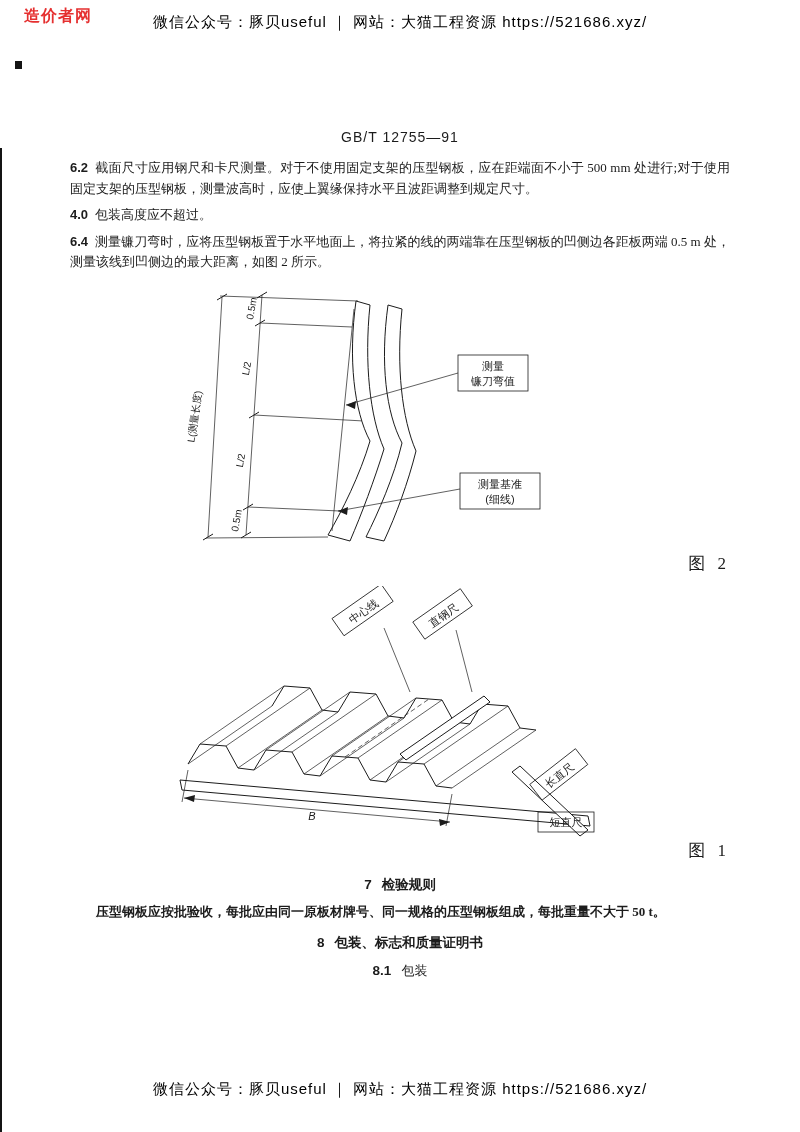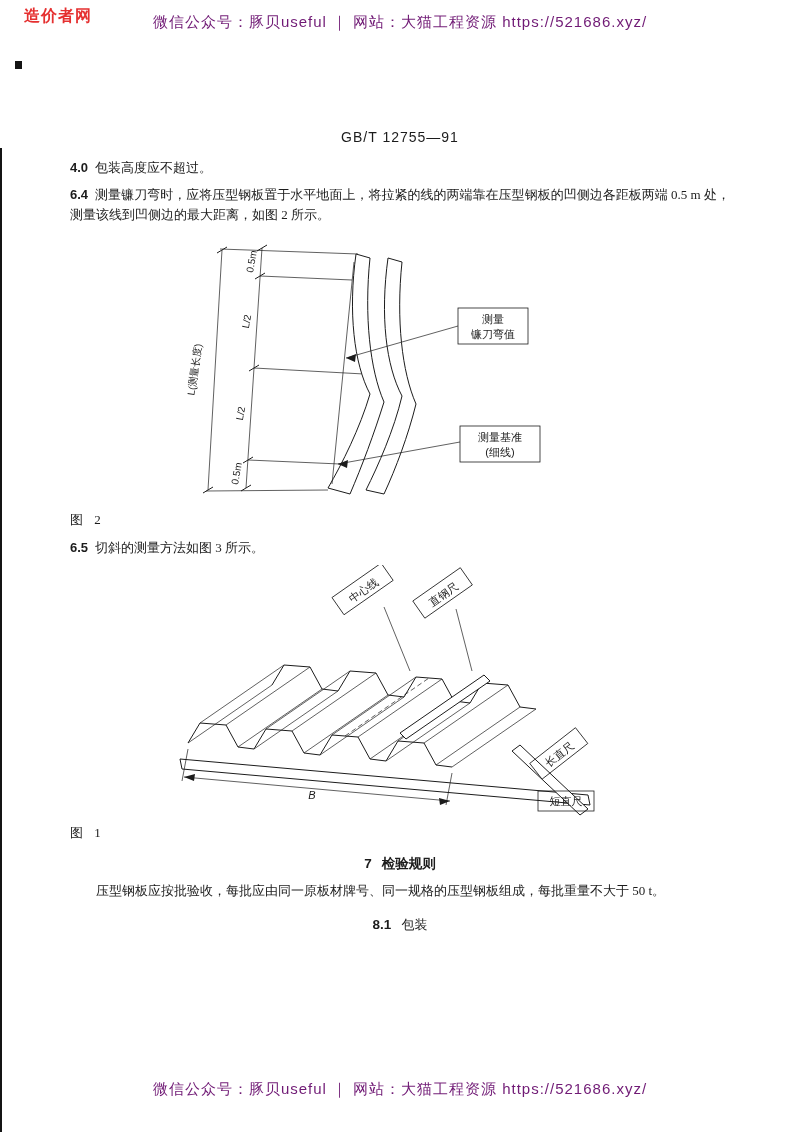--- a/index.html
+++ b/index.html
@@ -1,37 +1,37 @@
 <!DOCTYPE html>
 <html><head>
 <meta charset="utf-8">
 <style>
   * { margin:0; padding:0; box-sizing:border-box; }
   html,body { background:#ffffff; }
   body { font-family:"Liberation Serif", serif; }
   .page { position:relative; width:800px; height:1132px; background:#fff; overflow:hidden; color:#1c1c1c; }
   .watermark { position:absolute; top:6px; left:24px; color:#e53030; font-weight:bold; font-size:16px;
                font-family:"Liberation Sans", sans-serif; letter-spacing:1px; }
-  .banner { position:absolute; left:0; width:100%; text-align:center; color:#701a75; font-size:15px;
+  .banner { position:absolute; left:0; width:100%; text-align:center; color:#000000; font-size:15px;
             font-family:"Liberation Sans", sans-serif; letter-spacing:1px; }
   .banner-top { top:13px; }
   .banner-bottom { top:1080px; }
   .edge-line { position:absolute; left:0; top:148px; width:2px; height:984px; background:#141414; }
   .artifact { position:absolute; background:#141414; }
   .content { position:absolute; top:126px; left:70px; width:660px; font-size:13px; line-height:1.58; text-align:justify; }
   .std-number { text-align:center; font-weight:normal; font-size:14px; letter-spacing:1px; margin-bottom:10px;
                 font-family:"Liberation Sans", sans-serif; }
   p.clause { margin-bottom:6px; }
   .cnum { font-weight:bold; margin-right:7px; font-family:"Liberation Sans", sans-serif; }
   .figure { text-align:center; margin:4px 0 8px; }
   .figure svg { display:block; margin:0 auto; }
-  .fig-caption { text-align:left; font-size:13px; margin-top:6px; letter-spacing:4px; }
+  .fig-caption { text-align:right; font-size:17px; margin-top:0; letter-spacing:4px; }
   .sec-head { font-family:"Liberation Sans", sans-serif; font-weight:bold; font-size:13.5px; margin:10px 0 6px; text-align:center; }
   .sec-head .num { margin-right:10px; }
-  .indent { text-indent:2em; margin-bottom:13px; }
+  .indent { text-indent:2em; margin-bottom:4px;font-weight:bold; }
   svg text { font-family:"Liberation Sans", sans-serif; font-size:11px; fill:#1c1c1c; stroke:none; }
   svg .dimtxt { font-size:10px; }
   svg line, svg path, svg polyline { stroke:#1c1c1c; fill:none; stroke-width:1; }
   svg .thin { stroke-width:0.7; }
   svg .lbl-box { fill:none; stroke:#1c1c1c; stroke-width:0.8; }
   svg .arrow { fill:#1c1c1c; stroke:none; }
   svg .silhouette { fill:#ffffff; stroke:none; }
   svg .face { fill:#ffffff; stroke:#1c1c1c; stroke-width:1; }
   svg .dash { stroke-dasharray:5 3; }
 </style>
@@ -42,20 +42,21 @@
 
   <div class="watermark">造价者网</div>
   <div class="banner banner-top">微信公众号：豚贝useful ｜ 网站：大猫工程资源 https://521686.xyz/</div>
   <div class="edge-line"></div>
   <div class="artifact" style="left:15px; top:61px; width:7px; height:8px;"></div>
 
   <div class="content">
 
     <div class="std-number">GB/T 12755—91</div>
 
+    <p class="clause"><span class="cnum">6.2</span><span>截面尺寸应用钢尺和卡尺测量。对于不使用固定支架的压型钢板，应在距端面不小于 500 mm 处进行;对于使用固定支架的压型钢板，测量波高时，应使上翼缘保持水平且波距调整到规定尺寸。</span></p>
 
     <p class="clause"><span class="cnum">4.0</span><span>包装高度应不超过。</span></p>
 
     <p class="clause"><span class="cnum">6.4</span><span>测量镰刀弯时，应将压型钢板置于水平地面上，将拉紧的线的两端靠在压型钢板的凹侧边各距板两端 0.5 m 处，测量该线到凹侧边的最大距离，如图 2 所示。</span></p>
 
     <div class="figure">
       <svg width="460" height="272" viewBox="0 0 460 272">
 
         <g>
           <line class="thin" x1="50" y1="17" x2="188" y2="22"></line>
@@ -103,21 +104,20 @@
           <polygon class="arrow" points="168,232 178,228 177,236"></polygon>
           <line class="thin" x1="168" y1="232" x2="290" y2="210"></line>
           <rect class="lbl-box" x="290" y="194" width="80" height="36"></rect>
           <text x="330" y="209" text-anchor="middle">测量基准</text>
           <text x="330" y="224" text-anchor="middle">(细线)</text>
         </g>
       </svg>
       <div class="fig-caption">图 2</div>
     </div>
 
-    <p class="clause"><span class="cnum">6.5</span><span>切斜的测量方法如图 3 所示。</span></p>
 
     <div class="figure">
       <svg width="480" height="252" viewBox="0 0 480 252">
 
         <polygon class="face" points="20,194 428,230 430,240 22,204"></polygon>
 
         <g>
           <polygon class="silhouette" points="28,178 40,158 66,160 78,182 94,184 106,164 132,166 144,188 160,190 172,170 198,172 210,194 226,196 238,176 264,178 276,200 292,202 376,144 360,142 348,120 322,118 310,138 294,136 282,114 256,112 244,132 228,130 216,108 190,106 178,126 162,124 150,102 124,100 112,120"></polygon>
           <path class="thin" d="M28,178 L112,120 M40,158 L124,100 M66,160 L150,102 M78,182 L162,124 M94,184 L178,126 M106,164 L190,106 M132,166 L216,108 M144,188 L228,130 M160,190 L244,132 M172,170 L256,112 M198,172 L282,114 M210,194 L294,136 M226,196 L310,138 M238,176 L322,118 M264,178 L348,120 M276,200 L360,142 M292,202 L376,144"></path>
           <polyline points="112,120 124,100 150,102 162,124 178,126 190,106 216,108 228,130 244,132 256,112 282,114 294,136 310,138 322,118 348,120 360,142 376,144"></polyline>
@@ -165,20 +165,21 @@
           <text x="152" y="234" text-anchor="middle" font-style="italic">B</text>
         </g>
       </svg>
       <div class="fig-caption">图 1</div>
     </div>
 
     <div class="sec-head"><span class="num">7</span><span>检验规则</span></div>
 
     <p class="indent">压型钢板应按批验收，每批应由同一原板材牌号、同一规格的压型钢板组成，每批重量不大于 50 t。</p>
 
+    <div class="sec-head"><span class="num">8</span><span>包装、标志和质量证明书</span></div>
 
     <div class="sec-head" style="margin-top:0;"><span class="num">8.1</span><span style="font-weight:normal; font-family:'Liberation Serif', serif; font-size:13px;">包装</span></div>
 
 
   </div>
 
   <div class="banner banner-bottom">微信公众号：豚贝useful ｜ 网站：大猫工程资源 https://521686.xyz/</div>
 
 </div>
 

